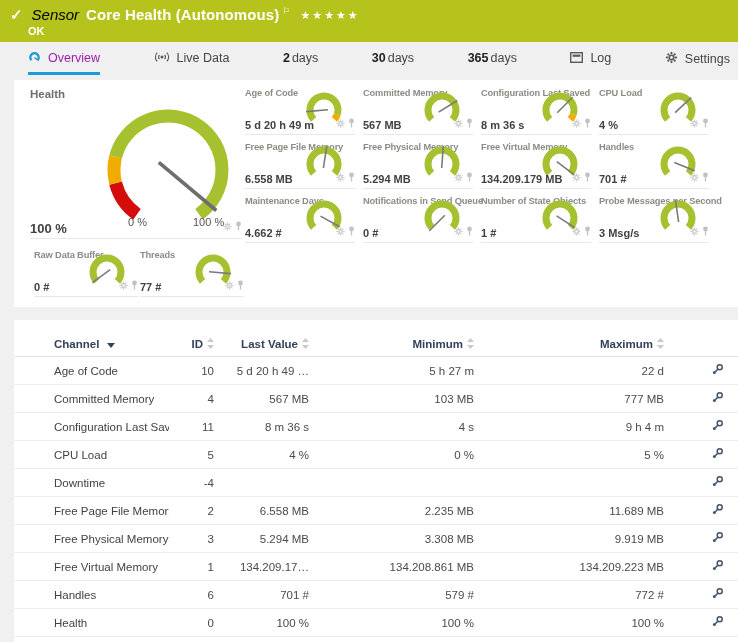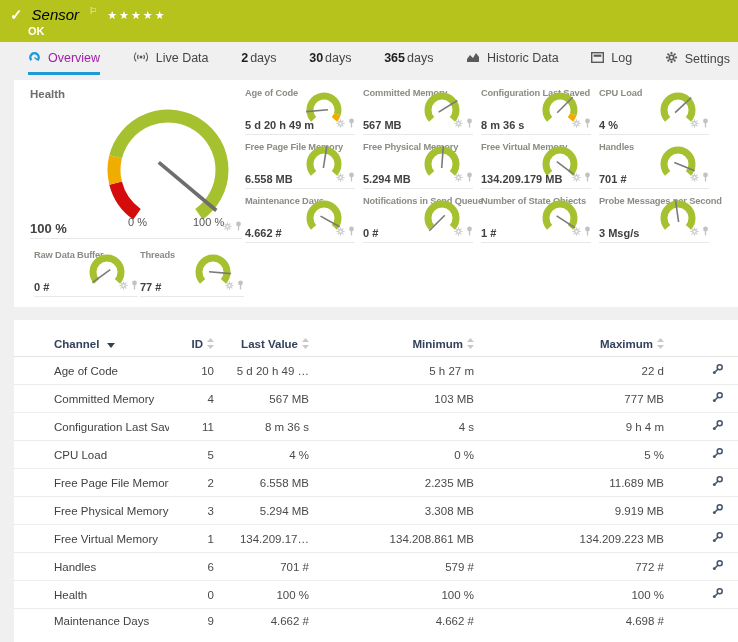--- a/index.html
+++ b/index.html
@@ -60,20 +60,21 @@
 </style>
 </head>
 <body>
 
 <div class="screen">
 
   <header class="banner">
     <div class="banner-line">
       <span class="chk">✓</span>
       <span class="kind">Sensor</span>
+      <span class="sensor-title">Core Health (Autonomous)</span>
       <span class="flag">⚐</span>
       <span class="stars">★★★★★</span>
     </div>
     <div class="ok">OK</div>
   </header>
 
   <nav class="tabbar">
       <div class="tab active"><span class="ticon"><svg width="13" height="12" viewBox="0 0 14 12">
             <path d="M 3.6 9.4 A 4.5 4.5 0 1 1 10.4 9.4" stroke="#1d9bd7" stroke-width="2.6" fill="none"></path>
             <line x1="7" y1="6.5" x2="10.6" y2="9.6" stroke="#1d9bd7" stroke-width="1.5"></line>
@@ -81,23 +82,20 @@
       <div class="tab"><span class="ticon"><svg width="16" height="12" viewBox="0 0 16 12">
             <circle cx="8" cy="6" r="1.5" fill="#5a5a5a"></circle>
             <path d="M5.4 3.8 A3.4 3.4 0 0 0 5.4 8.2" stroke="#5a5a5a" fill="none" stroke-width="1.1"></path>
             <path d="M3.2 1.6 A6.2 6.2 0 0 0 3.2 10.4" stroke="#5a5a5a" fill="none" stroke-width="1.1"></path>
             <path d="M10.6 3.8 A3.4 3.4 0 0 1 10.6 8.2" stroke="#5a5a5a" fill="none" stroke-width="1.1"></path>
             <path d="M12.8 1.6 A6.2 6.2 0 0 1 12.8 10.4" stroke="#5a5a5a" fill="none" stroke-width="1.1"></path>
           </svg></span><span class="tlbl">Live Data</span></div>
       <div class="tab"><b>2</b><span class="tlbl">days</span></div>
       <div class="tab"><b>30</b><span class="tlbl">days</span></div>
       <div class="tab"><b>365</b><span class="tlbl">days</span></div>
-      <div class="tab"><span class="ticon"><svg width="14" height="11" viewBox="0 0 14 11">
-            <path d="M1 10 L1 7 4 3 7 6 10 1 13 5 13 10 Z" fill="#5a5a5a"></path>
-          </svg></span><span class="tlbl">Historic Data</span></div>
       <div class="tab"><span class="ticon"><svg width="13" height="11" viewBox="0 0 13 11">
             <rect x="0.7" y="0.7" width="11.6" height="9.6" fill="none" stroke="#5a5a5a" stroke-width="1.4"></rect>
             <rect x="2.6" y="2.6" width="7.8" height="2.2" fill="#5a5a5a"></rect>
           </svg></span><span class="tlbl">Log</span></div>
       <div class="tab"><span class="ticon"><svg width="13" height="13" viewBox="0 0 14 14">
             <g stroke="#5a5a5a" stroke-width="2">
               <line x1="7" y1="1" x2="7" y2="3.4"></line>
               <line x1="7" y1="10.6" x2="7" y2="13"></line>
               <line x1="1" y1="7" x2="3.4" y2="7"></line>
               <line x1="10.6" y1="7" x2="13" y2="7"></line>
@@ -612,20 +610,32 @@
             <td>4 %</td>
             <td>0 %</td>
             <td>5 %</td>
             <td class="act"><span><svg width="13" height="13" viewBox="0 0 13 13">
                   <circle cx="8.7" cy="4.3" r="2.5" fill="none" stroke="#44546a" stroke-width="1.5"></circle>
                   <line x1="6.8" y1="6.2" x2="4.4" y2="8.6" stroke="#44546a" stroke-width="1.5"></line>
                   <circle cx="3.4" cy="9.6" r="1.5" fill="#44546a"></circle>
                 </svg></span></td>
           </tr>
           <tr>
+            <td class="ch">Downtime</td>
+            <td>-4</td>
+            <td></td>
+            <td></td>
+            <td></td>
+            <td class="act"><span><svg width="13" height="13" viewBox="0 0 13 13">
+                  <circle cx="8.7" cy="4.3" r="2.5" fill="none" stroke="#44546a" stroke-width="1.5"></circle>
+                  <line x1="6.8" y1="6.2" x2="4.4" y2="8.6" stroke="#44546a" stroke-width="1.5"></line>
+                  <circle cx="3.4" cy="9.6" r="1.5" fill="#44546a"></circle>
+                </svg></span></td>
+          </tr>
+          <tr>
             <td class="ch">Free Page File Memory</td>
             <td>2</td>
             <td>6.558 MB</td>
             <td>2.235 MB</td>
             <td>11.689 MB</td>
             <td class="act"><span><svg width="13" height="13" viewBox="0 0 13 13">
                   <circle cx="8.7" cy="4.3" r="2.5" fill="none" stroke="#44546a" stroke-width="1.5"></circle>
                   <line x1="6.8" y1="6.2" x2="4.4" y2="8.6" stroke="#44546a" stroke-width="1.5"></line>
                   <circle cx="3.4" cy="9.6" r="1.5" fill="#44546a"></circle>
                 </svg></span></td>

